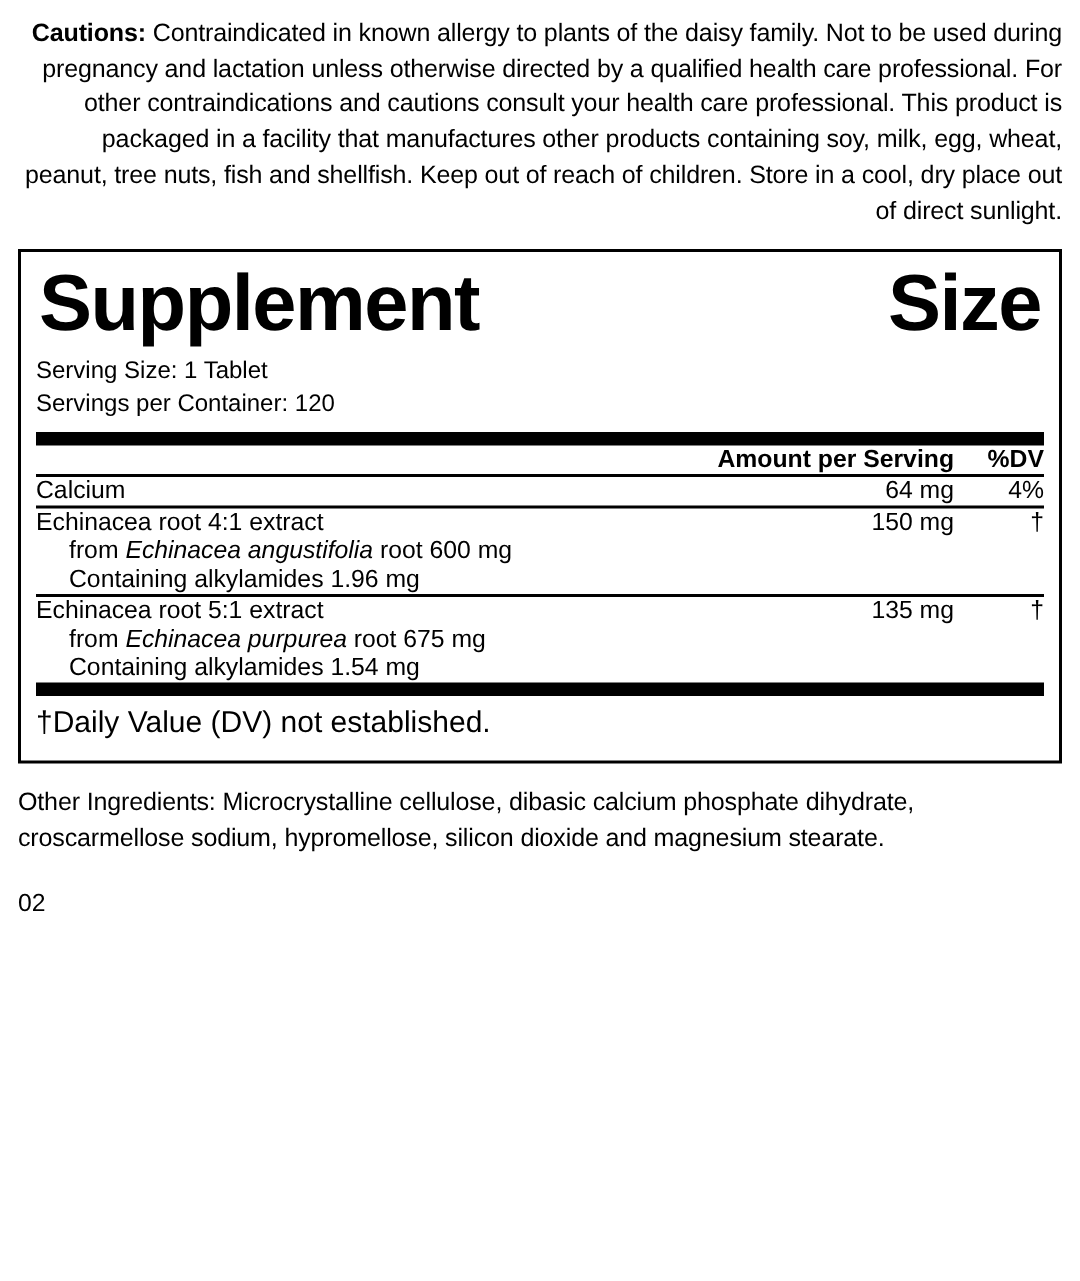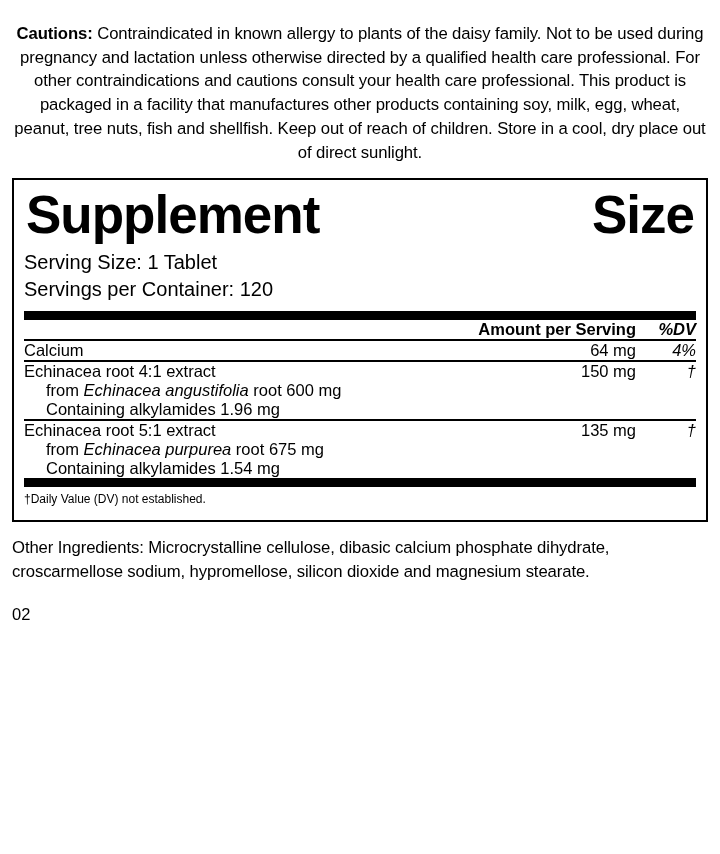--- a/index.html
+++ b/index.html
@@ -20,22 +20,22 @@
     height: 854px;
     box-sizing: border-box;
     padding: 10px 12px 0 12px;
     position: relative;
   }
 
   
   .cautions {
     font-size: 16.7px;
     line-height: 1.42;
-    text-align: center;
-    margin: 12px 0 14px 0;
+    text-align: right;
+    margin: 0 0 14px 0;
     letter-spacing: -0.1px;
   }
   .cautions b {
     font-weight: bold;
   }
 
   
   .panel {
     border: 2px solid #000;
     box-sizing: border-box;
@@ -49,21 +49,21 @@
     font-size: 53px;
     font-weight: bold;
     line-height: 1.0;
     letter-spacing: -1px;
     margin: 2px 2px 8px 2px;
   }
   .sf-title span {
     white-space: nowrap;
   }
   .serving-line {
-    font-size: 20px;
+    font-size: 16px;
     line-height: 1.35;
     margin: 0;
   }
   .rule-thick {
     height: 9px;
     background: #000;
     margin: 8px 0 0 0;
   }
   .rule-bottom {
     height: 9px;
@@ -80,37 +80,37 @@
     padding: 0;
     vertical-align: top;
     margin-top: 32px;
   }
   .hdr td {
     font-weight: bold;
     padding: 4px 0 5px 0;
   }
   .col-name { text-align: left; }
   .col-amt  { text-align: right; white-space: nowrap; }
-  .col-dv   { text-align: right; white-space: nowrap; width: 60px; font-style: italic; }
+  .col-dv   { text-align: right; white-space: nowrap; width: 60px; }
 
   .row-main td {
     padding-top: 5px;
     padding-bottom: 4px;
   }
   .row-sub td {
     padding-top: 0;
     padding-bottom: 3px;
   }
   .indent1 { padding-left: 22px !important; }
   .italic { font-style: italic; }
   .sep-cell { padding: 0 !important; height: 2px; }
   .sep-cell > div { height: 2px; background: #000; }
 
   .footnote {
-    font-size: 12px;
+    font-size: 20px;
     line-height: 1.3;
     margin: 5px 0 4px 0;
   }
 
   
   .other {
     font-size: 16.7px;
     line-height: 1.42;
     margin: 14px 0 0 0;
     letter-spacing: -0.1px;

